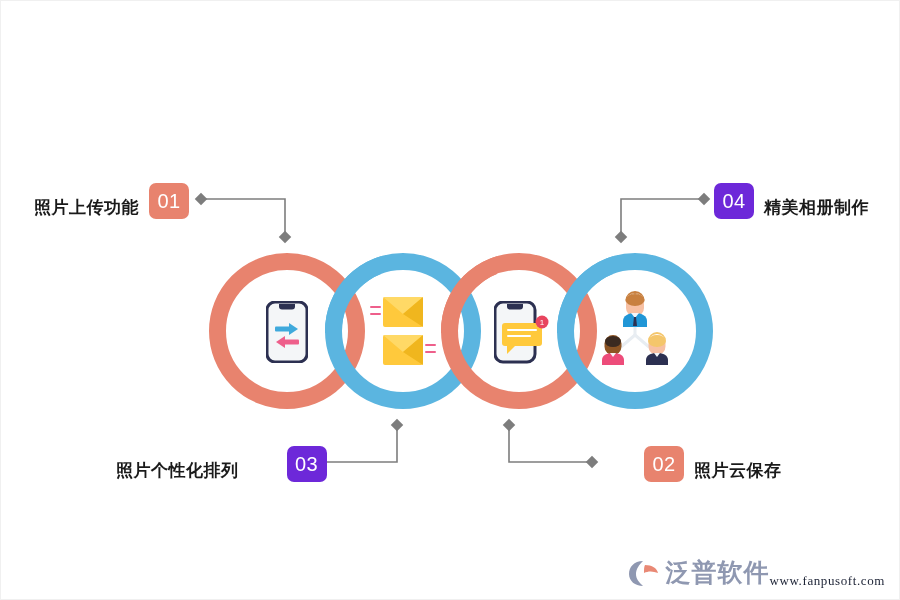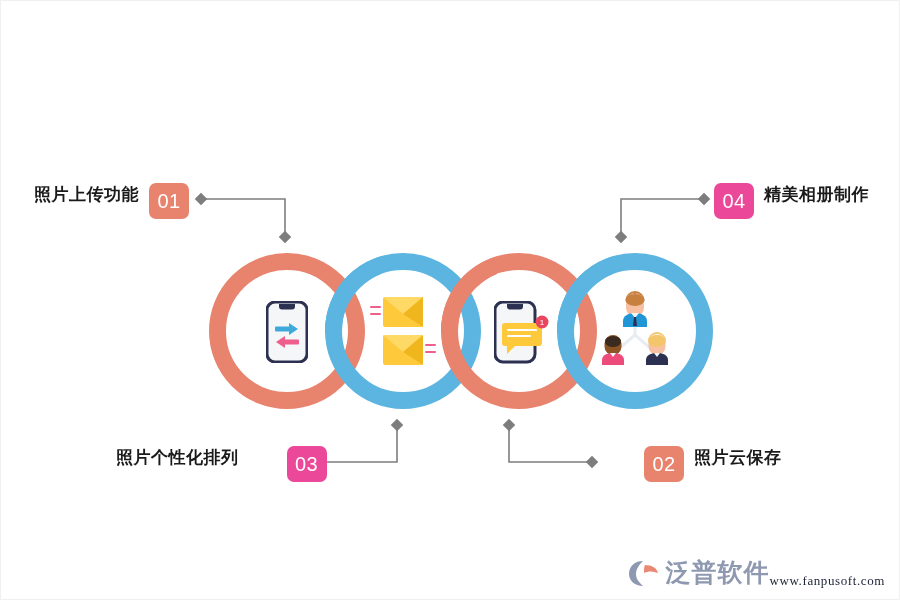--- a/index.html
+++ b/index.html
@@ -43,21 +43,21 @@
     position: absolute;
     display: flex;
     align-items: center;
     justify-content: center;
   }
 
   
   .label-row {
     position: absolute;
     display: flex;
-    align-items: flex-start;
+    align-items: flex-end;
     gap: 10px;
     white-space: nowrap;
   }
   .label-text {
     font-size: 17px;
     font-weight: bold;
     color: #1a1a1a;
     letter-spacing: 0.5px;
   }
   .badge {
@@ -65,21 +65,21 @@
     border-radius: 7px;
     display: flex;
     align-items: center;
     justify-content: center;
     color: #ffffff;
     font-size: 20px;
     font-weight: normal;
     letter-spacing: 0.5px;
   }
   .badge-coral { background: #E8836E; }
-  .badge-blue  { background: #ec4899; }
+  .badge-blue  { background: #6d28d9; }
 
   
   #watermark {
     position: absolute;
     right: 14px; bottom: 10px;
     display: flex;
     flex-direction: row;
     align-items: flex-end;
     opacity: 0.95;
   }

